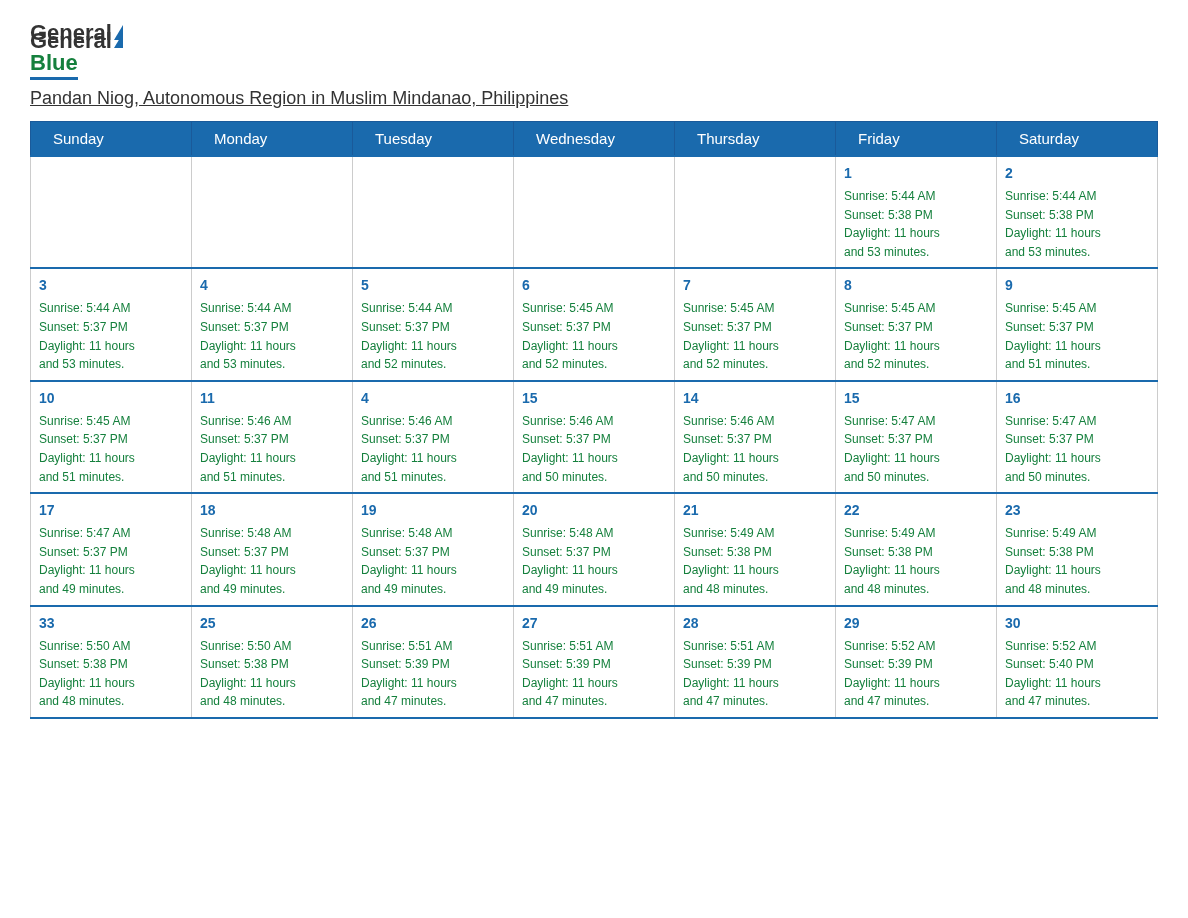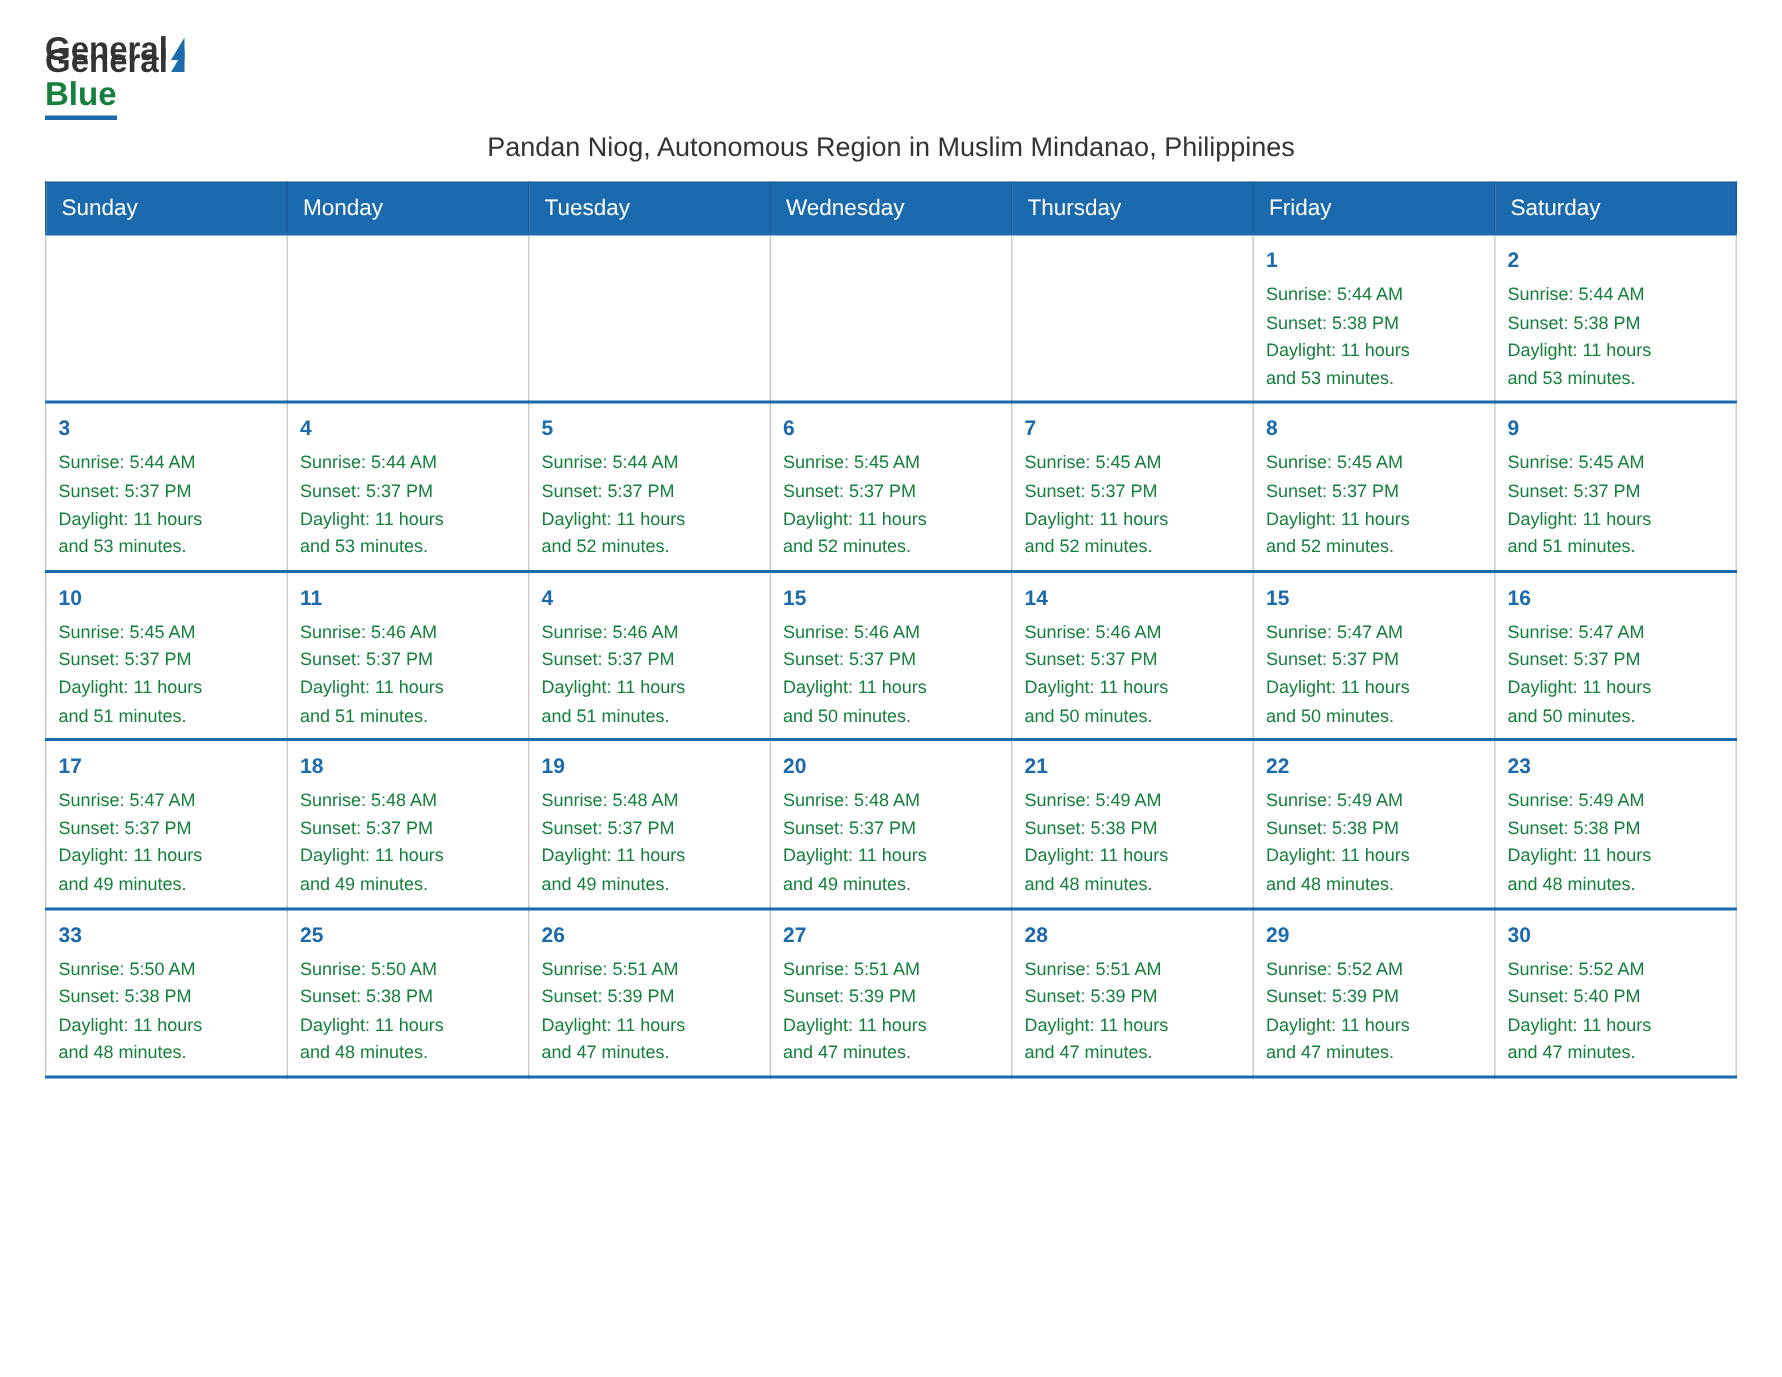--- a/index.html
+++ b/index.html
@@ -30,36 +30,36 @@
       color: #333;
     }
     .logo-general { color: #333; font-weight: bold; }
     .month-title {
       font-size: 52px;
       font-weight: normal;
       color: #222;
       text-align: right;
     }
     .subtitle {
-      text-align: center;
       font-size: 18px;
       color: #333;
       margin-bottom: 12px;
       font-weight: normal;
+      text-decoration: underline;
     }
     .calendar {
       width: 100%;
       border-collapse: collapse;
       border: 1px solid #aaa;
     }
     .calendar th {
       background-color: #1a6aad;
       color: #fff;
       text-align: left;
-      padding: 8px 10px;
+      padding: 8px 22px;
       font-size: 15px;
       font-weight: normal;
       border: 1px solid #1a5a9a;
     }
     .calendar td {
       vertical-align: top;
       padding: 6px 8px;
       border: 1px solid #ccc;
       width: 14.28%;
       font-size: 12.5px;

